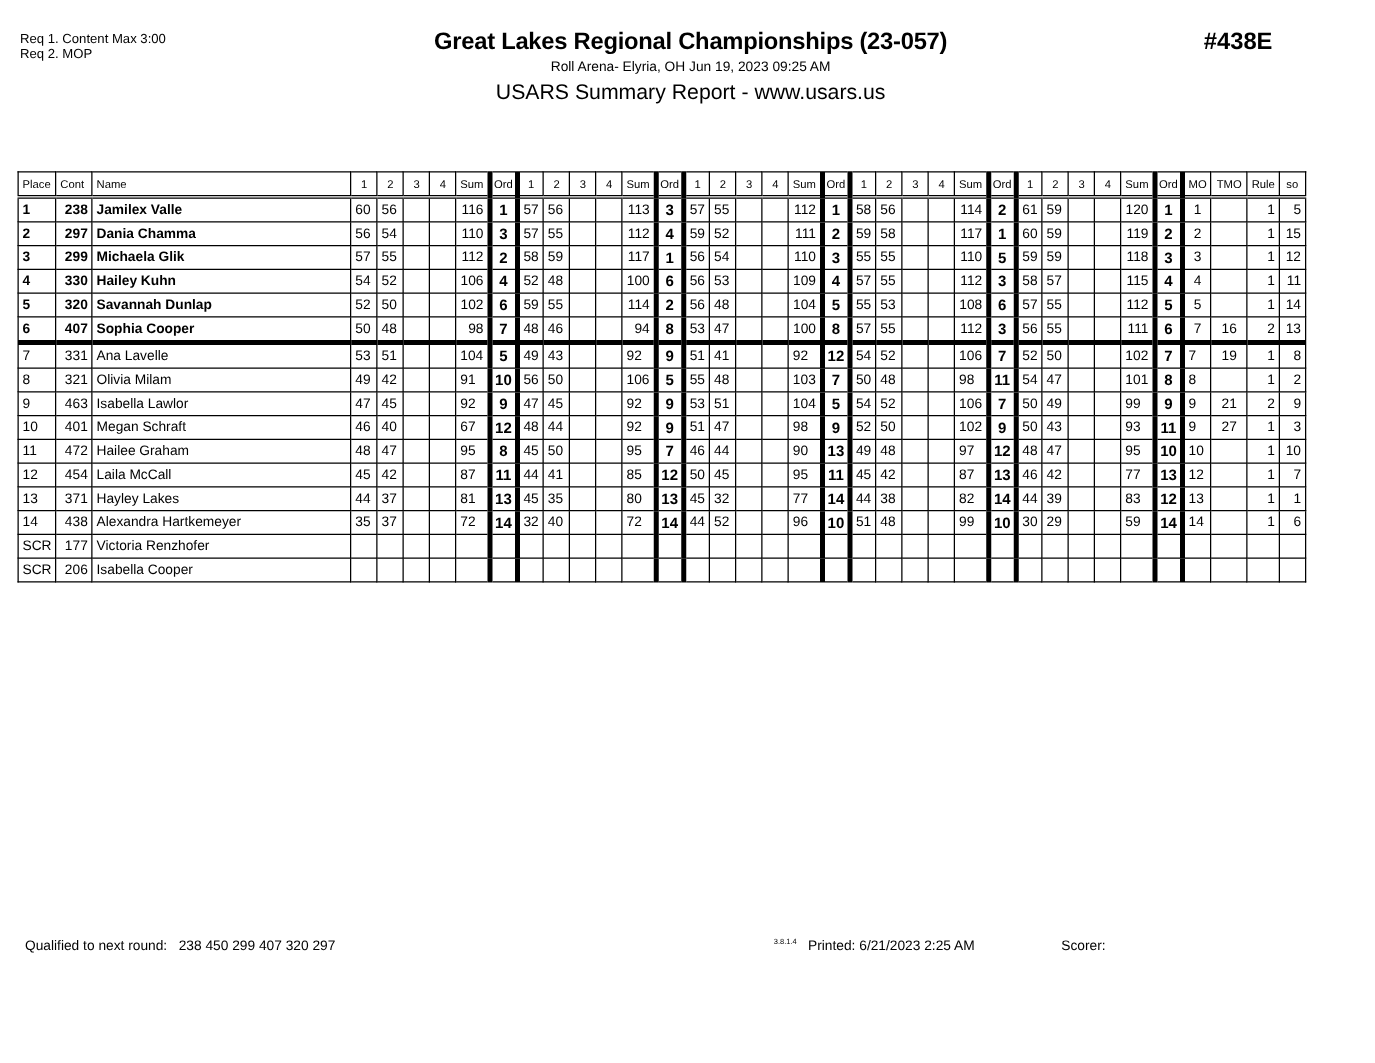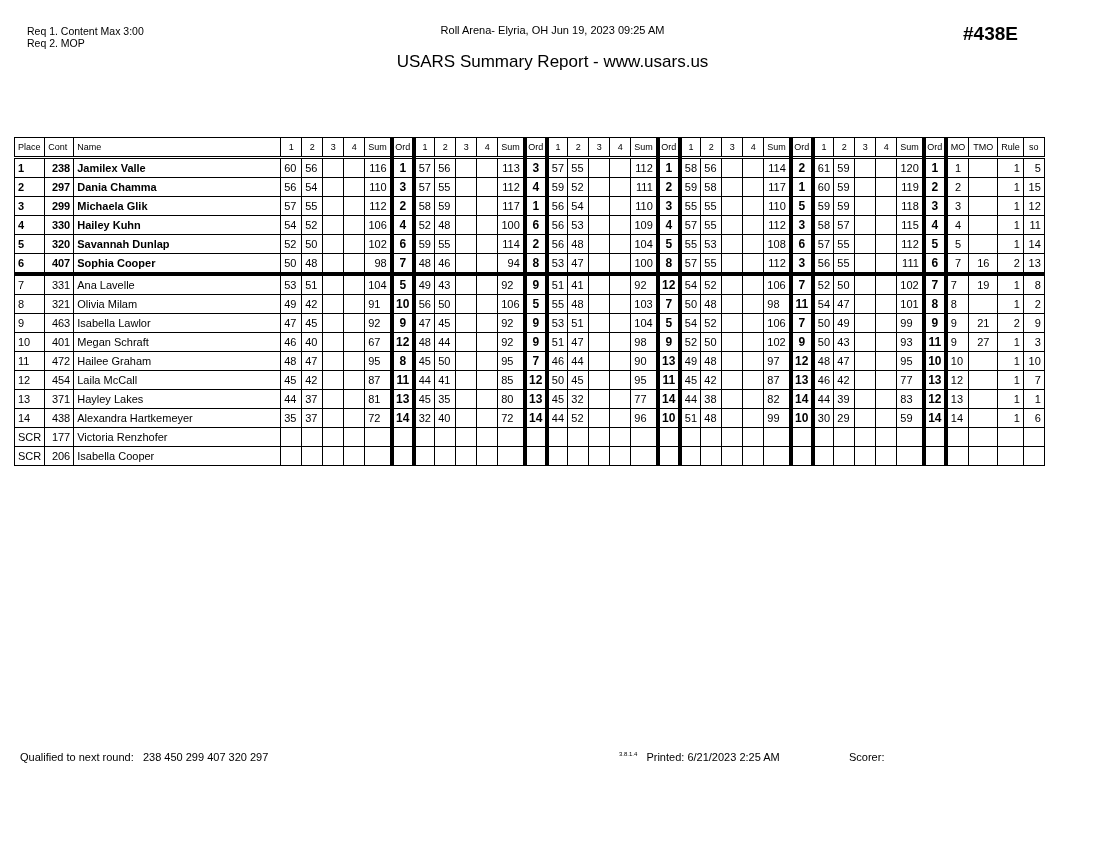--- a/index.html
+++ b/index.html
@@ -1,22 +1,22 @@
 <!DOCTYPE html>
 <html><head>
 <meta charset="utf-8">
 <style>
   html, body { margin:0; padding:0; background:#ffffff; }
   body { width:1100px; height:850px; position:relative; font-family:"Liberation Sans", sans-serif; color:#000; overflow:hidden; }
-  .reqs { position:absolute; left:27px; top:25px; font-size:10.5px; line-height:12px; }
+  .reqs { position:absolute; left:16px; top:25px; font-size:10.5px; line-height:12px; }
   .titleblock { position:absolute; left:300px; width:505px; top:22px; text-align:center; }
   .t1 { font-size:19px; font-weight:bold; line-height:24px; letter-spacing:-0.2px; }
   .t2 { font-size:11px; line-height:17px; }
   .t3 { font-size:19px; font-weight:bold; line-height:24px; }
-  .t4 { font-size:17px; line-height:22px;margin-top:12px; }
+  .t4 { font-size:17px; line-height:22px; }
   .evno { position:absolute; left:963px; top:23px; font-size:19px; font-weight:bold; }
 
   table.res { position:absolute; left:14px; top:137px; border-collapse:collapse; font-size:11px; table-layout:fixed; }
   table.res td { border:1px solid #000; height:18px; padding:0 3px; white-space:nowrap; overflow:hidden; line-height:18px; }
   table.res tr.judges td { height:17px; font-size:11px; }
   table.res tr.judges td.blank { border:none; }
   table.res tr.hdr td { font-size:9px; height:18px; }
   table.res tr.hdr td { border-bottom:3px double #000; }
   .r { text-align:right; }
   .c { text-align:center; }
@@ -29,20 +29,21 @@
 </style>
 </head>
 <body>
 
 <div class="reqs">
   <div>Req  1.  Content Max 3:00</div>
   <div>Req  2.  MOP</div>
 </div>
 
 <div class="titleblock">
+  <div class="t1">Great Lakes Regional Championships (23-057)</div>
   <div class="t2">Roll Arena- Elyria, OH  Jun 19, 2023  09:25 AM</div>
   <div class="t4">USARS Summary Report - www.usars.us</div>
 </div>
 <div class="evno">#438E</div>
 
 <table class="res" id="restable">
   <colgroup>
     <col style="width:30px">
       <col style="width:29px">
       <col style="width:207px">

